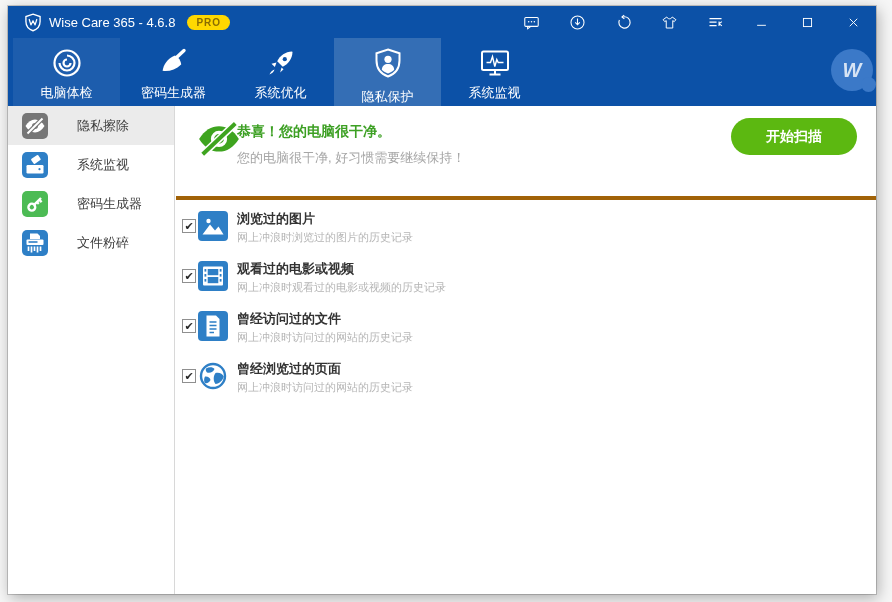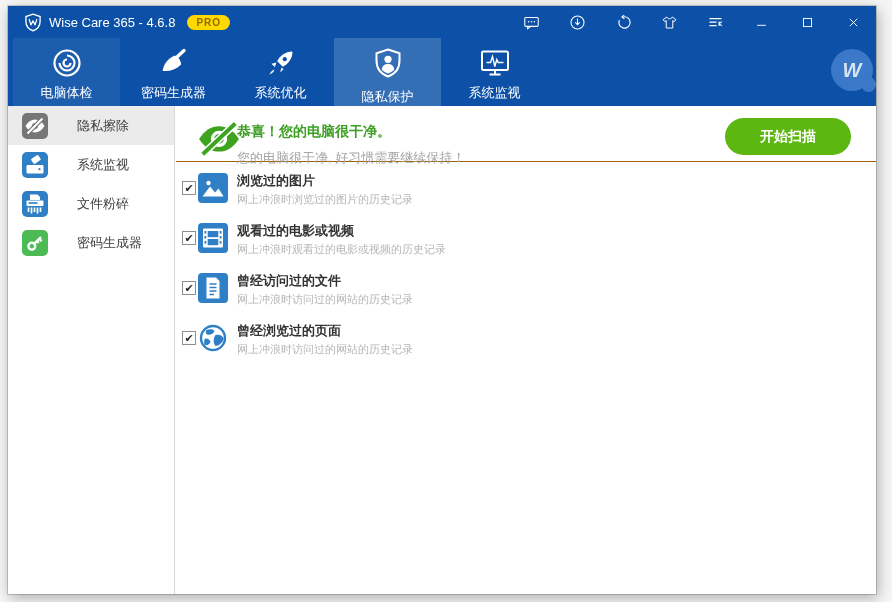--- a/index.html
+++ b/index.html
@@ -86,32 +86,32 @@
     width: 26px; height: 26px; border-radius: 5px;
     display: inline-flex; align-items: center; justify-content: center;
     flex: 0 0 auto;
   }
   .side-icon svg { width: 26px; height: 26px; }
   .bg-gray  { background: #767676; }
   .bg-blue  { background: #2e7fc6; }
   .bg-green { background: #4cbb54; }
   
   .main { position: absolute; left: 168px; top: 0; right: 0; bottom: 0; background: #fff; }
-  .status-header { position: relative; height: 56px; border-bottom: 1px solid #a16207; }
+  .status-header { position: relative; height: 94px; border-bottom: 4px solid #a16207; }
   .status-eye { position: absolute; left: 20px; top: 13px; width: 46px; height: 38px; }
   .status-title {
     position: absolute; left: 61px; top: 17px;
     font-size: 14px; font-weight: bold; color: #3da024;
   }
   .status-subtitle {
     position: absolute; left: 61px; top: 43px;
     font-size: 13px; color: #a6a6a6; text-align: center;
   }
   .scan-button {
-    position: absolute; right: 25px; top: 12px;
+    position: absolute; right: 19px; top: 12px;
     width: 126px; height: 37px; border-radius: 19px; border: none;
     background: #5cb811; color: #fff;
     font-size: 14px; font-weight: bold;
     font-family: inherit;
     display: flex; align-items: center; justify-content: center;
     cursor: pointer;
   }
   .rows { position: relative; }
   .row { position: relative; height: 50px; }
   .checkbox {
@@ -270,40 +270,40 @@
               <g transform="rotate(-35 14 8)">
                 <rect x="10" y="4.5" width="8.5" height="6" rx="1" fill="#fff"></rect>
               </g>
               <rect x="4.5" y="13" width="17" height="8.5" rx="1.2" fill="#fff"></rect>
               <circle cx="17.5" cy="17.2" r="1.1" fill="#2e7fc6"></circle>
             </svg>
         </span>
         <span>系统监视</span>
       </div>
       <div class="side-item">
+        <span class="side-icon bg-green">
+          <svg viewBox="0 0 26 26">
+              <g transform="rotate(45 13 13)">
+                <circle cx="13" cy="17.5" r="3.4" fill="none" stroke="#fff" stroke-width="2.4"></circle>
+                <path d="M13 14 V4.5 M13 7 H16.4 M13 10.2 H15.6" stroke="#fff" stroke-width="2.4"></path>
+              </g>
+            </svg>
+        </span>
+        <span>密码生成器</span>
+      </div>
+      <div class="side-item">
         <span class="side-icon bg-blue">
           <svg viewBox="0 0 26 26">
               <path d="M8 3.5 H15.5 L18 6 V9 H8 Z" fill="#fff"></path>
               <rect x="4.5" y="9.5" width="17" height="5.5" rx="1" fill="#fff"></rect>
               <rect x="6.5" y="11.2" width="9" height="1.6" fill="#2e7fc6"></rect>
               <path d="M6.5 16.5 V21 M9.5 16.5 V22.5 M12.5 16.5 V21 M15.5 16.5 V22.5 M18.5 16.5 V21" stroke="#fff" stroke-width="1.7"></path>
             </svg>
         </span>
         <span>文件粉碎</span>
-      </div>
-      <div class="side-item">
-        <span class="side-icon bg-green">
-          <svg viewBox="0 0 26 26">
-              <g transform="rotate(45 13 13)">
-                <circle cx="13" cy="17.5" r="3.4" fill="none" stroke="#fff" stroke-width="2.4"></circle>
-                <path d="M13 14 V4.5 M13 7 H16.4 M13 10.2 H15.6" stroke="#fff" stroke-width="2.4"></path>
-              </g>
-            </svg>
-        </span>
-        <span>密码生成器</span>
       </div>
     </div>
 
     <div class="main">
 
       <div class="status-header">
         <svg class="status-eye" viewBox="0 0 50 42">
           <path d="M3 22 C9 12.5 16.5 8 25 8 C33.5 8 41 12.5 47 22 C41 31.5 33.5 36 25 36 C16.5 36 9 31.5 3 22 Z" fill="#3ea41f"></path>
           <circle cx="25" cy="22" r="7.2" fill="none" stroke="#fff" stroke-width="3.6"></circle>
           <path d="M7 39 L43 5" stroke="#fff" stroke-width="8"></path>

